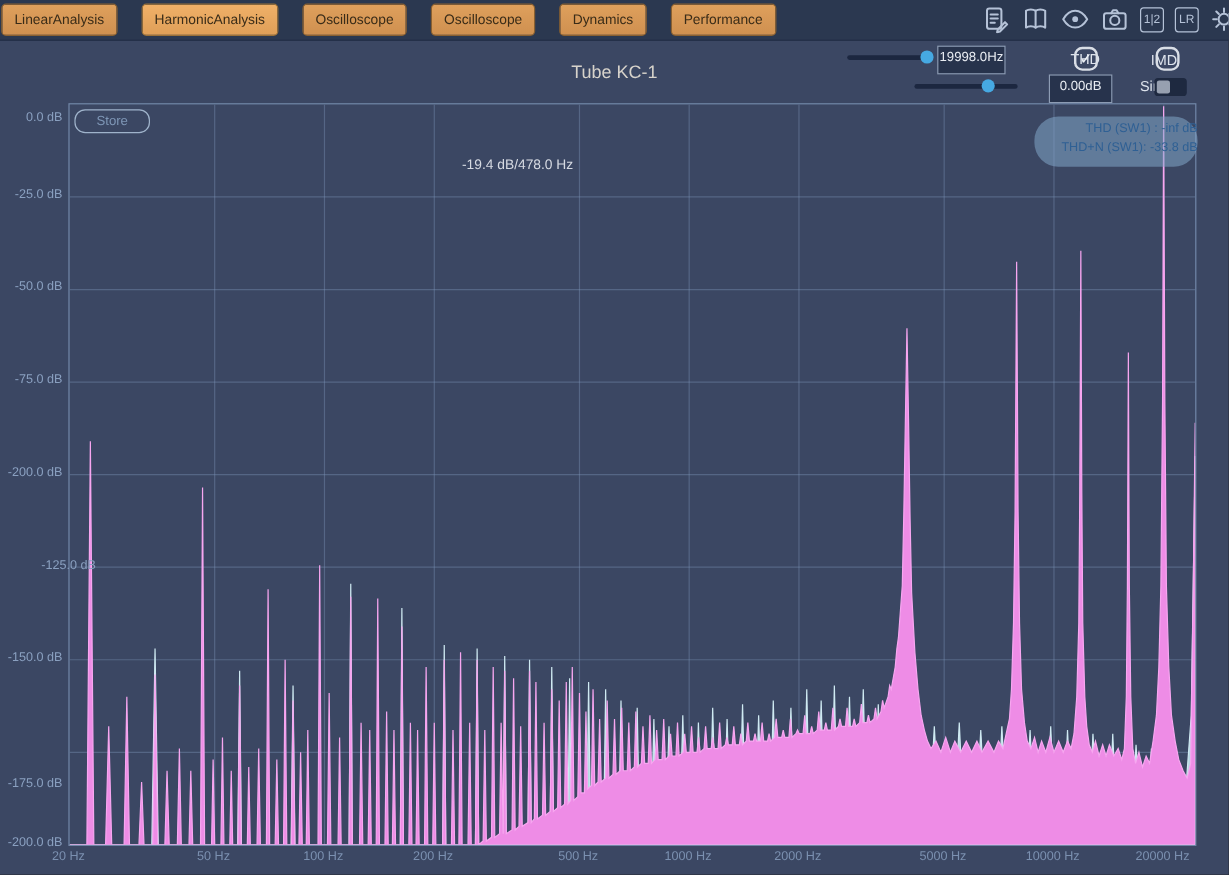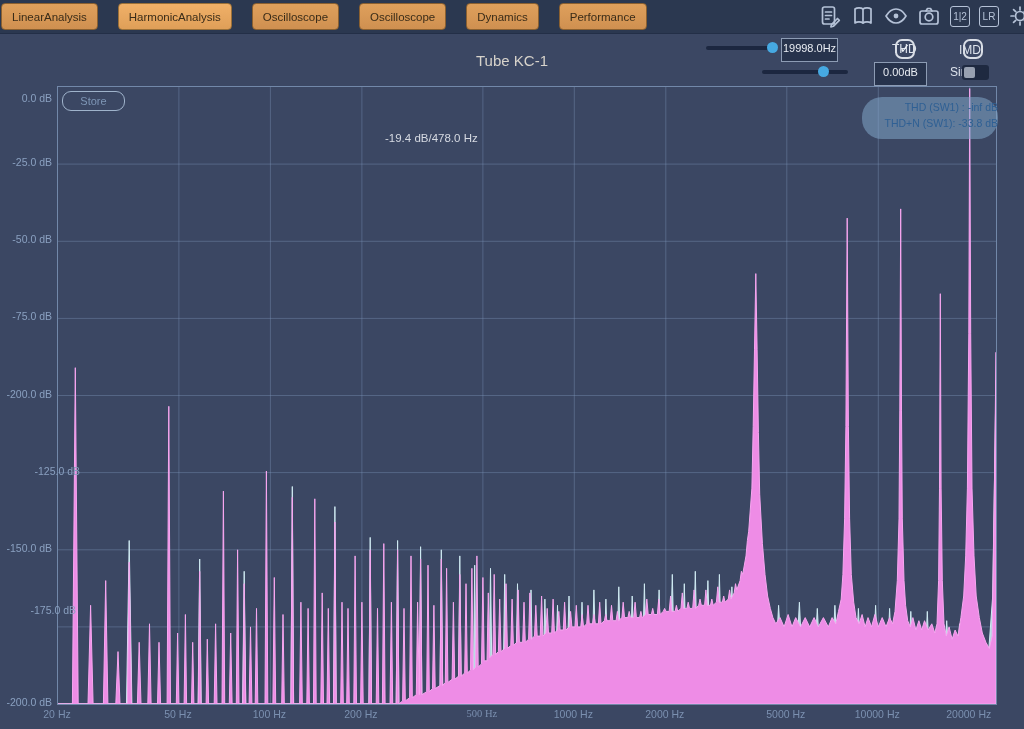--- a/index.html
+++ b/index.html
@@ -149,28 +149,28 @@
   </div>
 
   <div id="y-axis">
       <div class="y-tick-label" style="left: 2px; top: 92px;">0.0 dB</div>
       <div class="y-tick-label" style="left: 2px; top: 156.125px;">-25.0 dB</div>
       <div class="y-tick-label" style="left: 2px; top: 233.25px;">-50.0 dB</div>
       <div class="y-tick-label" style="left: 2px; top: 310.375px;">-75.0 dB</div>
       <div class="y-tick-label" style="left: 2px; top: 387.5px;">-200.0 dB</div>
       <div class="y-tick-label" style="left: 2px; top: 464.625px; margin-left: 28px;">-125.0 dB</div>
       <div class="y-tick-label" style="left: 2px; top: 541.75px;">-150.0 dB</div>
-      <div class="y-tick-label" style="left: 2px; top: 604px; margin-left: 24px;">-175.0 dB</div>
+      <div class="y-tick-label" style="left: 2px; top: 647px;">-175.0 dB</div>
       <div class="y-tick-label" style="left: 2px; top: 696px;">-200.0 dB</div>
     </div>
   <div id="x-axis">
       <div class="x-tick-label" style="left: 17px; top: 708px;">20 Hz</div>
       <div class="x-tick-label" style="left: 137.941px; top: 708px;">50 Hz</div>
       <div class="x-tick-label" style="left: 229.429px; top: 708px;">100 Hz</div>
       <div class="x-tick-label" style="left: 320.918px; top: 708px;">200 Hz</div>
-      <div class="x-tick-label" style="left: 441.859px; top: 708px; font-family: Liberation Serif, serif;">500 Hz</div>
+      <div class="x-tick-label" style="left: 441.859px; top: 708px;">500 Hz</div>
       <div class="x-tick-label" style="left: 533.347px; top: 708px;">1000 Hz</div>
       <div class="x-tick-label" style="left: 624.836px; top: 708px;">2000 Hz</div>
       <div class="x-tick-label" style="left: 745.777px; top: 708px;">5000 Hz</div>
       <div class="x-tick-label" style="left: 837.265px; top: 708px;">10000 Hz</div>
       <div class="x-tick-label" style="left: 928.754px; top: 708px;">20000 Hz</div>
     </div>
 </div>
 
 </body></html>

